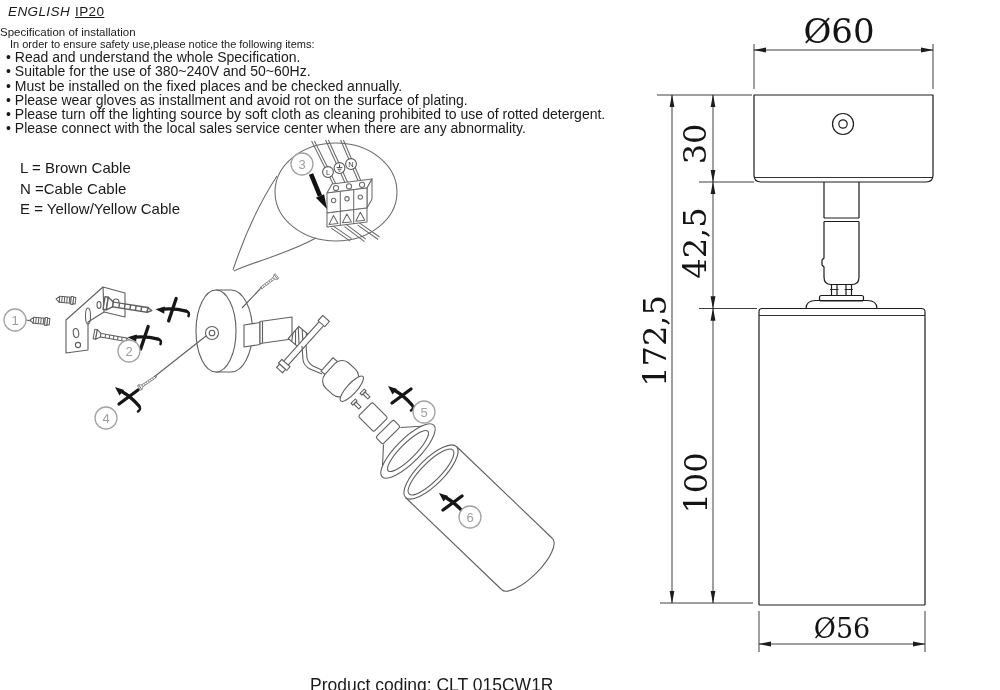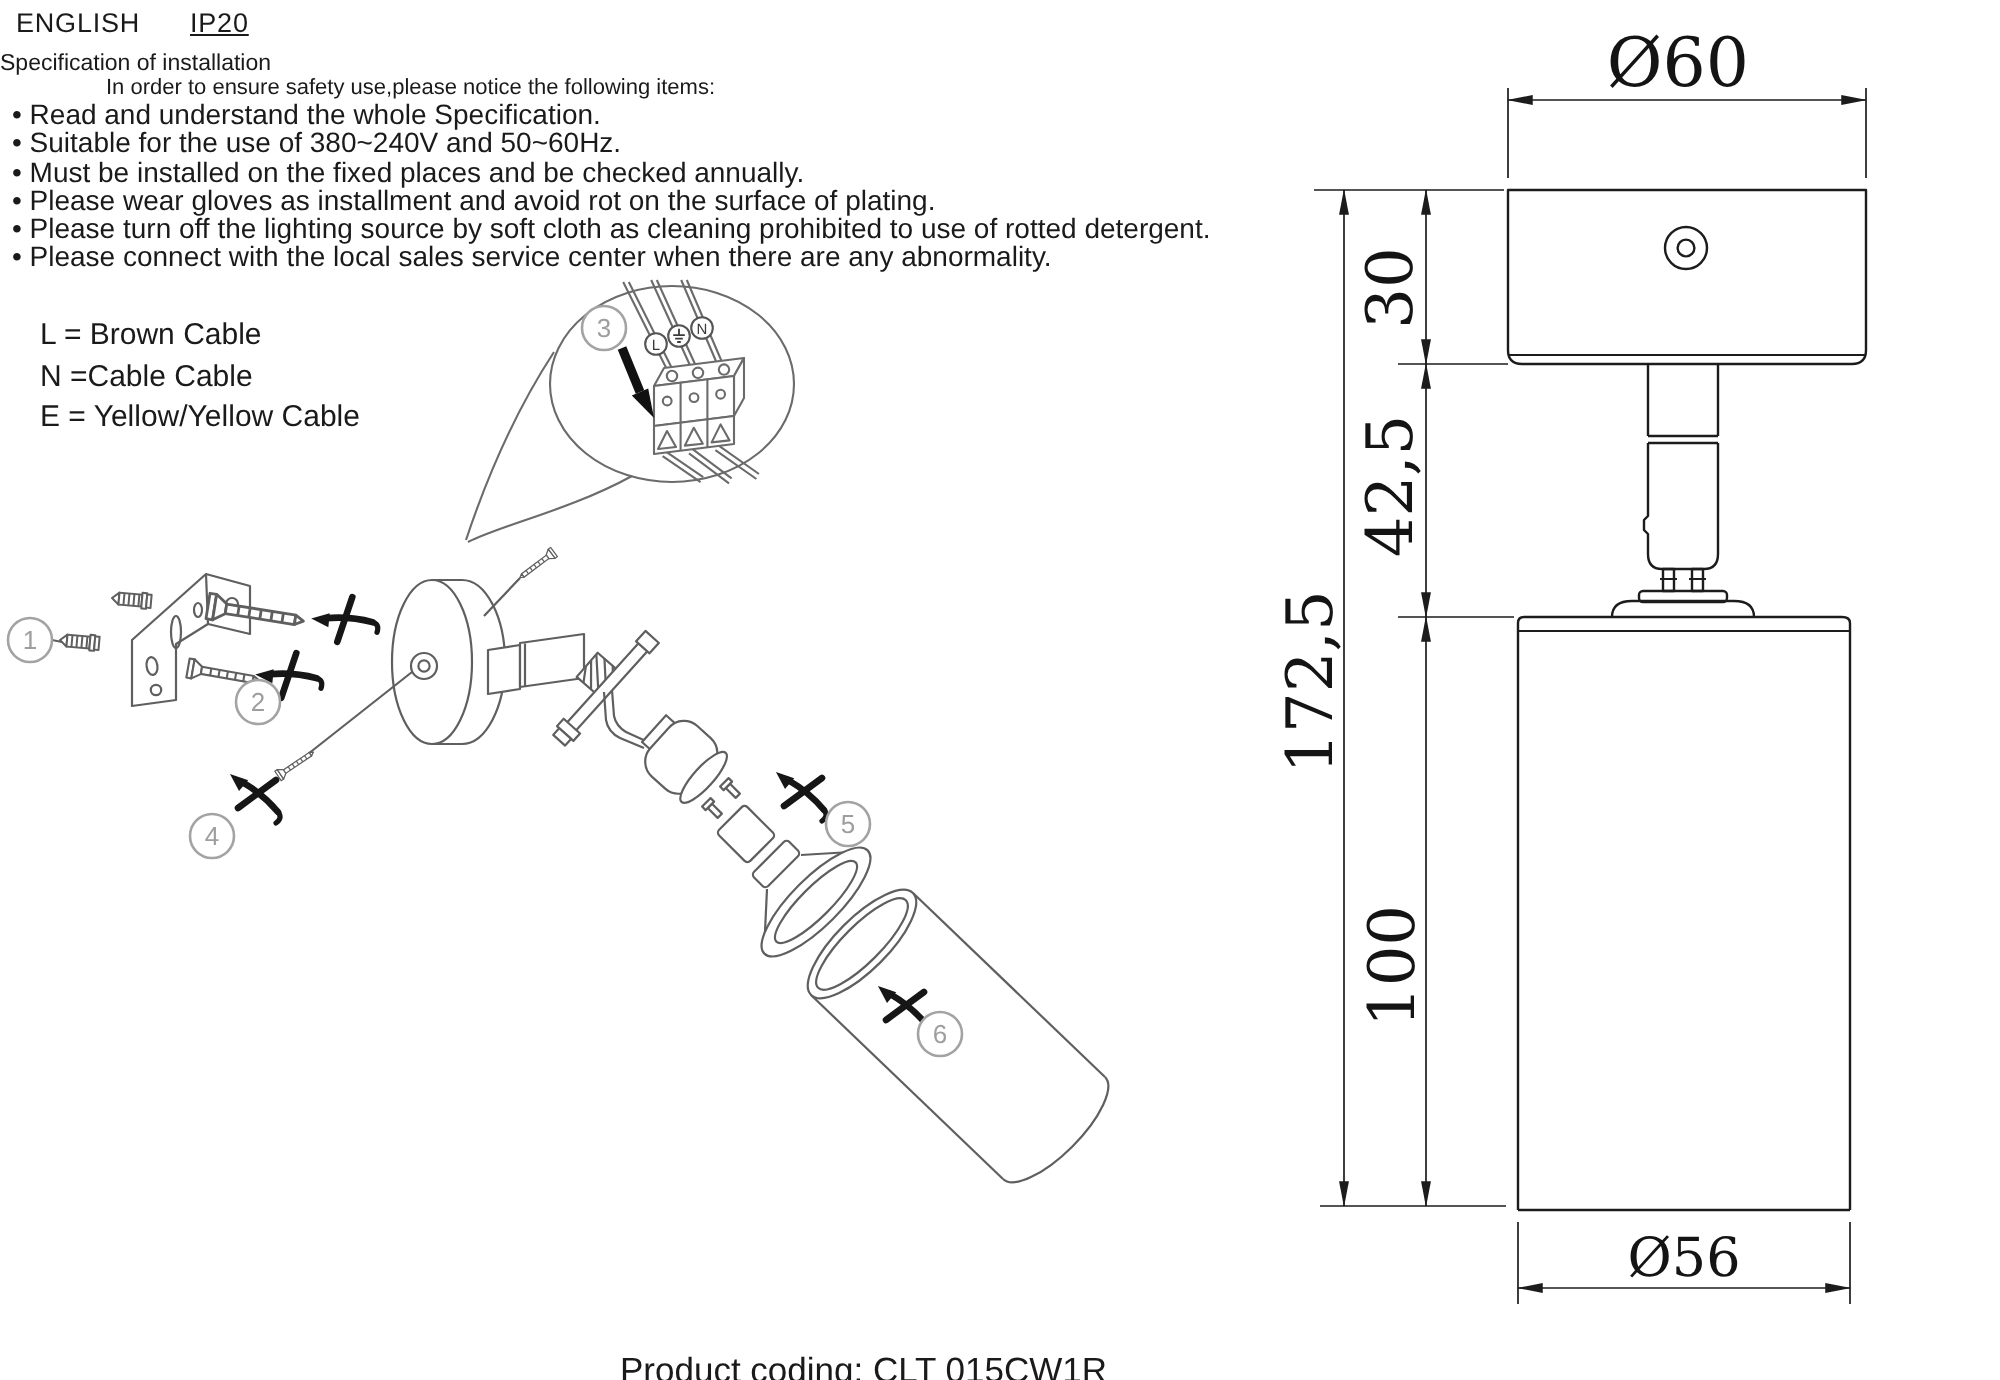--- a/index.html
+++ b/index.html
@@ -1,22 +1,22 @@
 <!DOCTYPE html>
 <html><head>
 <meta charset="utf-8">
 <style>
   html,body{margin:0;padding:0;background:#fff;}
   .page{position:relative;width:1000px;height:690px;background:#ffffff;
         font-family:"Liberation Sans",sans-serif;color:#1a1a1a;overflow:hidden;}
   .abs{position:absolute;}
-  .hdr-lang{left:8px;top:4px;font-size:13.5px;letter-spacing:.4px;}
-  .hdr-ip{left:95px;top:4px;font-size:13.5px;letter-spacing:.4px;text-decoration:underline;}
+  .hdr-lang{left:8px;top:4px;font-size:13.5px;letter-spacing:.4px;font-style:italic;}
+  .hdr-ip{left:75px;top:4px;font-size:13.5px;letter-spacing:.4px;text-decoration:underline;}
   .spec-title{left:0;top:26px;width:436px;text-align:left;font-size:11.5px;}
-  .spec-intro{left:10px;top:38px;font-size:11px;white-space:nowrap;margin-left:43px;}
+  .spec-intro{left:10px;top:38px;font-size:11px;white-space:nowrap;}
   .spec-items{left:6px;top:50px;font-size:14px;line-height:14.3px;white-space:nowrap;}
   .legend{left:20px;top:158px;font-size:15px;line-height:20.5px;white-space:nowrap;}
   .coding{left:310px;top:645px;font-size:17.5px;margin-top:30px;}
   svg{position:absolute;left:0;top:0;}
   svg text{font-family:"DejaVu Serif","Liberation Serif",serif;fill:#141414;}
   svg text.badge{font-family:"Liberation Sans",sans-serif;fill:#9e9e9e;font-size:13px;}
   svg text.tlabel{font-family:"Liberation Sans",sans-serif;fill:#3a3a3a;font-size:7.5px;}
 </style>
 </head>
 <body>

